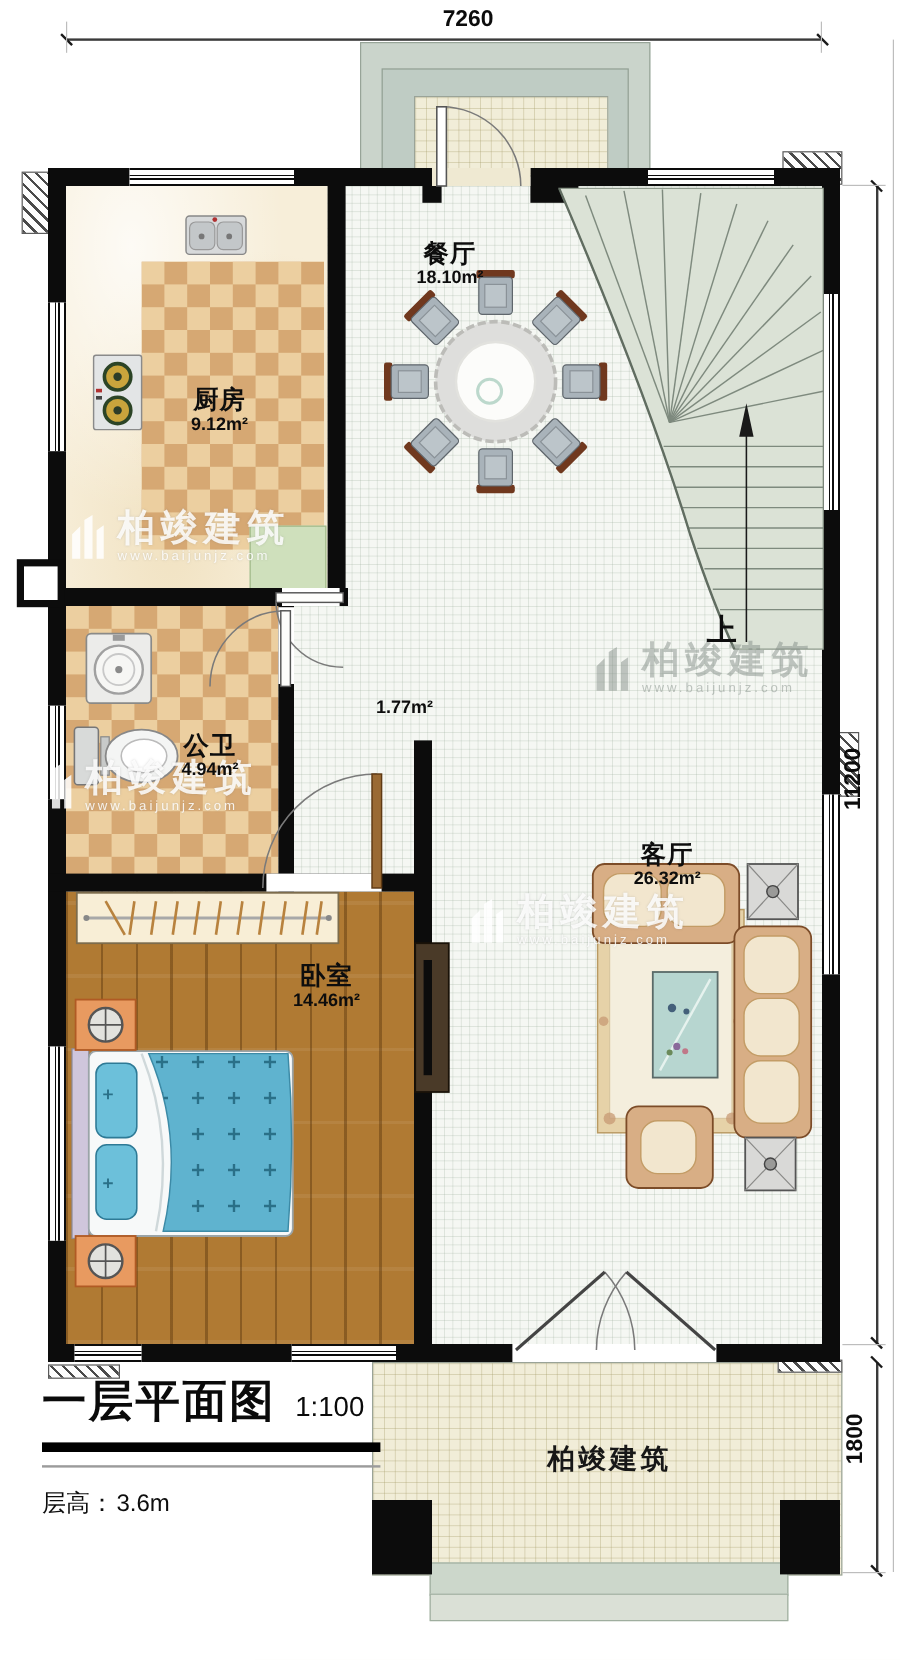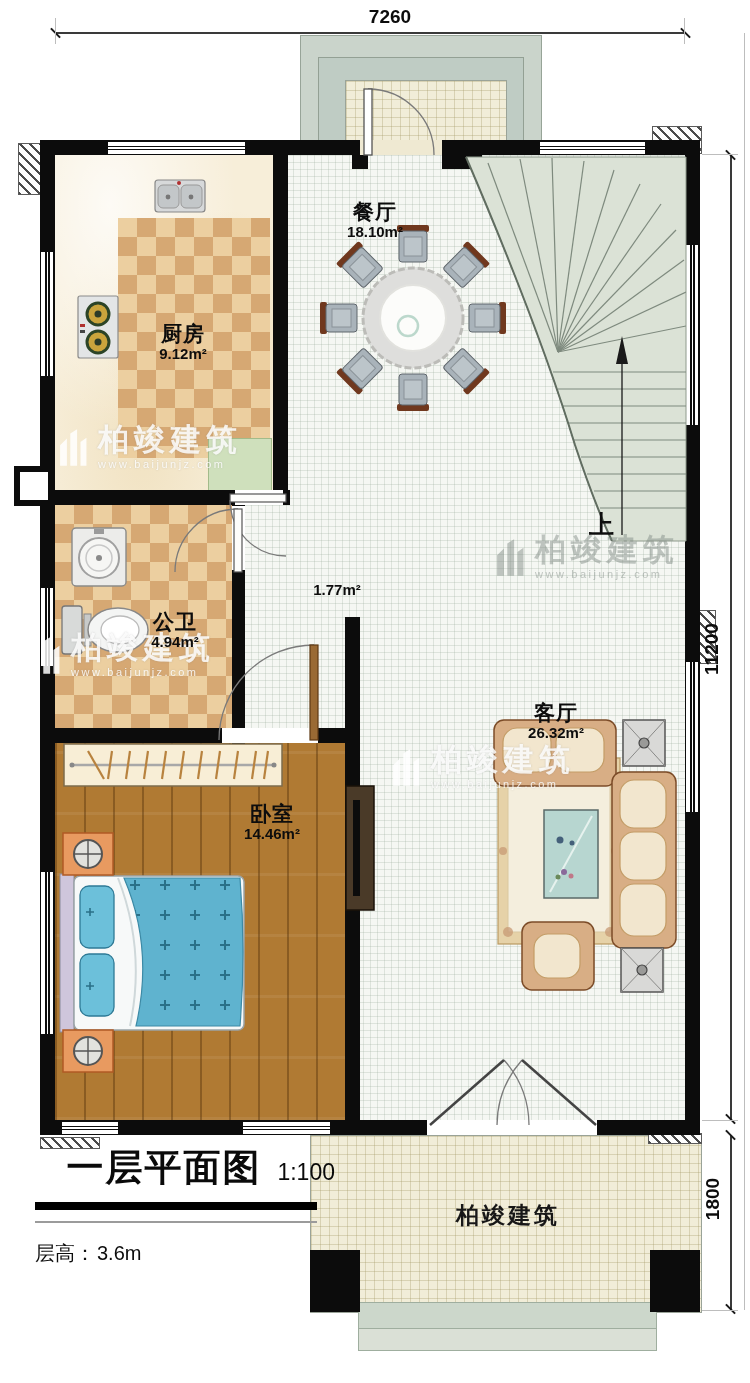--- a/index.html
+++ b/index.html
@@ -52,21 +52,21 @@
   .porch-label{position:absolute;transform:translateX(-50%);font-size:23px;font-weight:700;letter-spacing:3px;color:#171717;}
   
   .wm{position:absolute;display:flex;align-items:center;gap:9px;pointer-events:none;white-space:nowrap;}
   .wm .txt{display:flex;flex-direction:column;}
   .wm .brand{font-size:31px;font-weight:700;letter-spacing:5px;line-height:1;}
   .wm .url{font-size:11px;letter-spacing:2.5px;margin-top:3px;}
   .wm-white{color:rgba(255,255,255,.85);text-shadow:0 0 2px rgba(110,110,110,.28);}
   .wm-gray{color:rgba(128,138,132,.48);}
   
   .tblock{position:absolute;left:35px;top:1143px;width:300px;}
-  .tb-head{display:flex;align-items:baseline;gap:16px;justify-content:flex-end;}
+  .tb-head{display:flex;align-items:baseline;gap:16px;}
   .tb-title{font-size:37px;font-weight:700;letter-spacing:2px;color:#0a0a0a;}
   .tb-scale{font-size:23px;font-weight:400;color:#0a0a0a;}
   .tb-bar{margin-top:9px;width:282px;height:8px;background:#000;}
   .tb-thin{margin-top:11px;width:282px;height:2px;background:#9b9b9b;}
   .tb-row{margin-top:20px;font-size:20px;color:#0d0d0d;line-height:1;}
   .tb-row .v{margin-left:2px;}
   .pillar{position:absolute;background:#0c0c0c;}
   .step{position:absolute;border:1px solid #9fae9f;}
   svg.overlay{position:absolute;left:0;top:0;pointer-events:none;}
 </style>

